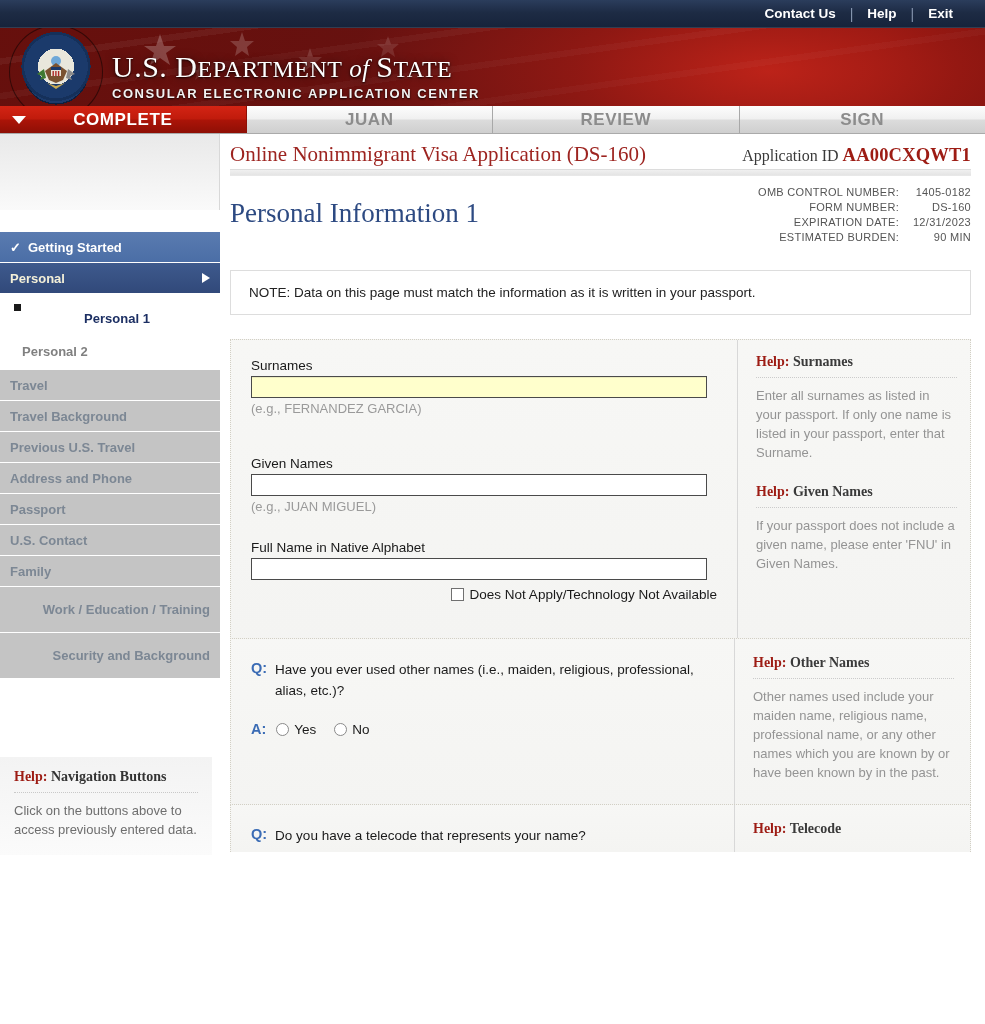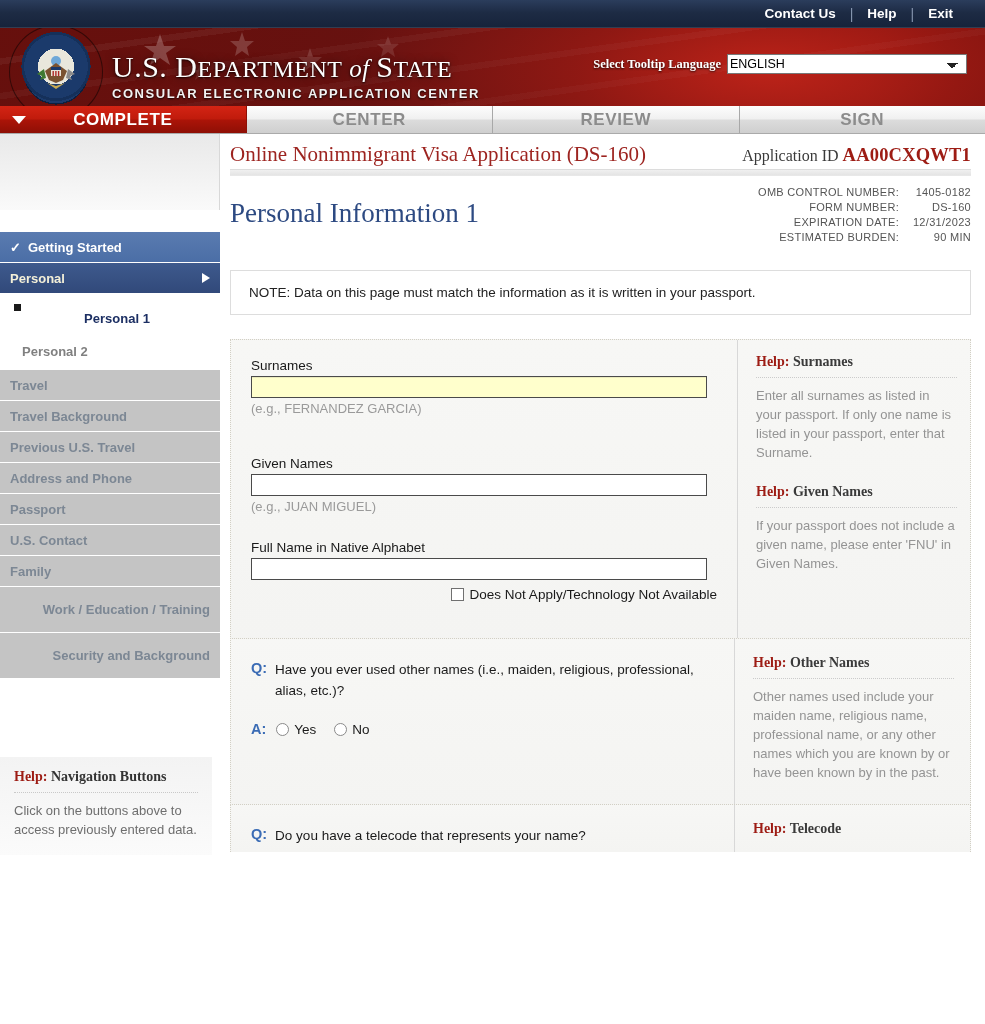--- a/index.html
+++ b/index.html
@@ -483,35 +483,29 @@
       <path d="M35 20 L42 25 L37 27 L39 31 L33 29 Z" fill="#8a8a8a"></path>
       <path d="M14 34 L23 40 L32 34 L23 37 Z" fill="#c9ab52"></path>
     </svg>
   </div>
 
   <div class="dept-title">
     <div class="dept-line1"><span>U.S. D</span><span class="small-caps">EPARTMENT</span><span class="italic-of"> of </span><span>S</span><span class="small-caps">TATE</span></div>
     <div class="dept-line2">CONSULAR ELECTRONIC APPLICATION CENTER</div>
   </div>
 
-  <div class="tooltip-lang">
-    <span class="tooltip-lang-label">Select Tooltip Language</span>
-    <select class="lang-select">
-      <option>ENGLISH</option>
-    </select>
-  </div>
 </div>
 
 <div class="tabs">
   <div class="tab active">
     <span class="tab-arrow"></span>
     <span>COMPLETE</span>
   </div>
   <div class="tab">
-    <span>CENTER</span>
+    <span>JUAN</span>
   </div>
   <div class="tab">
     <span>REVIEW</span>
   </div>
   <div class="tab">
     <span>SIGN</span>
   </div>
 </div>
 
 <div class="page">

